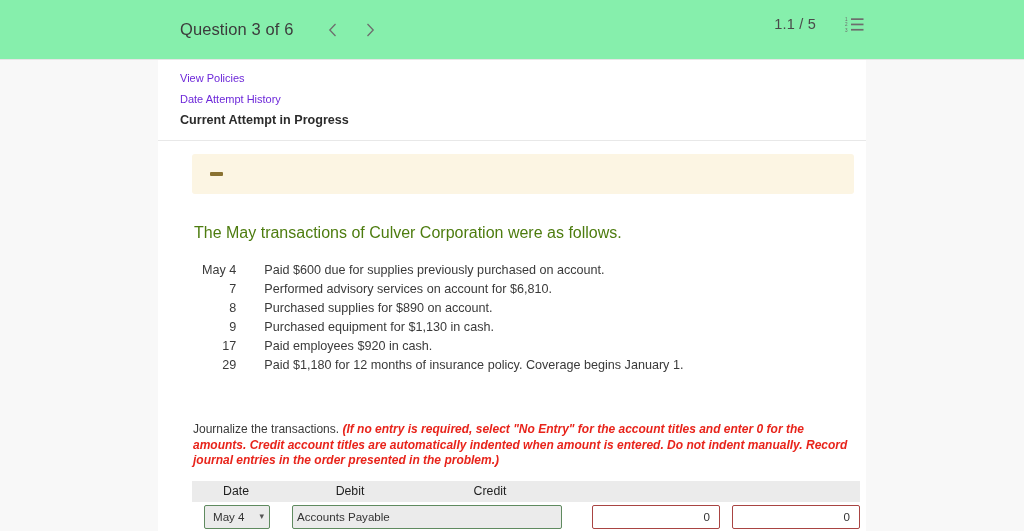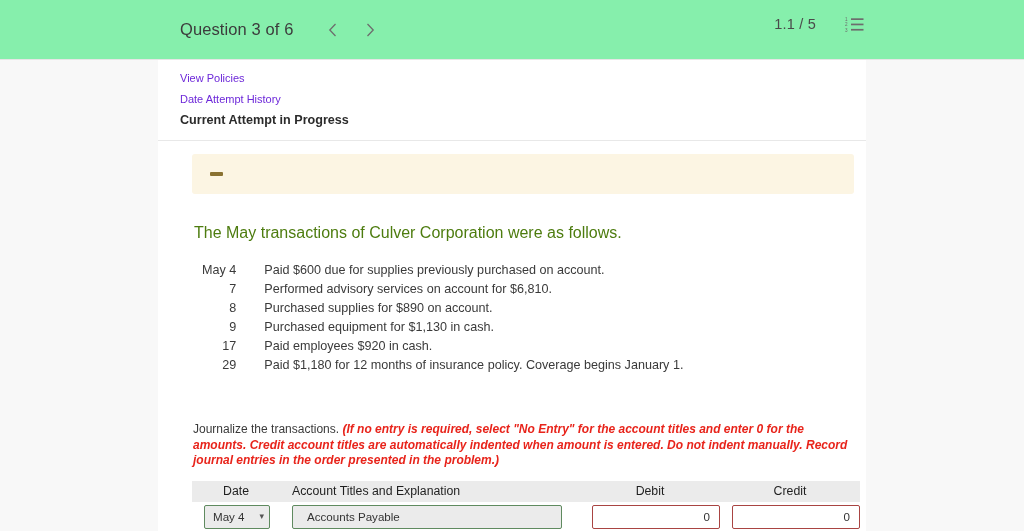--- a/index.html
+++ b/index.html
@@ -227,21 +227,21 @@
     border-radius: 2px;
     font-size: 11.6px;
     color: #333;
     display: flex;
     align-items: center;
     padding: 0 10px;
   }
   .acct-field {
     width: 270px;
     margin-left: 12px;
-    padding-left: 14px;
+    padding-left: 4px;
   }
   .num-field {
     width: 128px;
     justify-content: flex-end;
     padding-right: 9px;
     margin-left: 6px;
   }
   .bd-green { border: 1px solid #5f8a5f; background: #ebebeb; }
   .bd-red   { border: 1px solid #a94442; background: #ffffff; }
 </style>
@@ -323,21 +323,20 @@
         </tbody>
       </table>
 
       <div class="instruction">
         <span>Journalize the transactions. </span><em>(If no entry is required, select "No Entry" for the account titles and enter 0 for the amounts. Credit account titles are automatically indented when amount is entered. Do not indent manually. Record journal entries in the order presented in the problem.)</em>
       </div>
 
       <div class="journal">
         <div class="jhead">
           <div class="c-date">Date</div>
-          <div class="c-acct">Account Titles and Explanation</div>
           <div class="c-debit">Debit</div>
           <div class="c-credit">Credit</div>
         </div>
 
         <div class="jrow">
           <div class="cell c-date">
             <div class="select">
               <span>May 4</span>
               <span class="caret">▾</span>
             </div>

